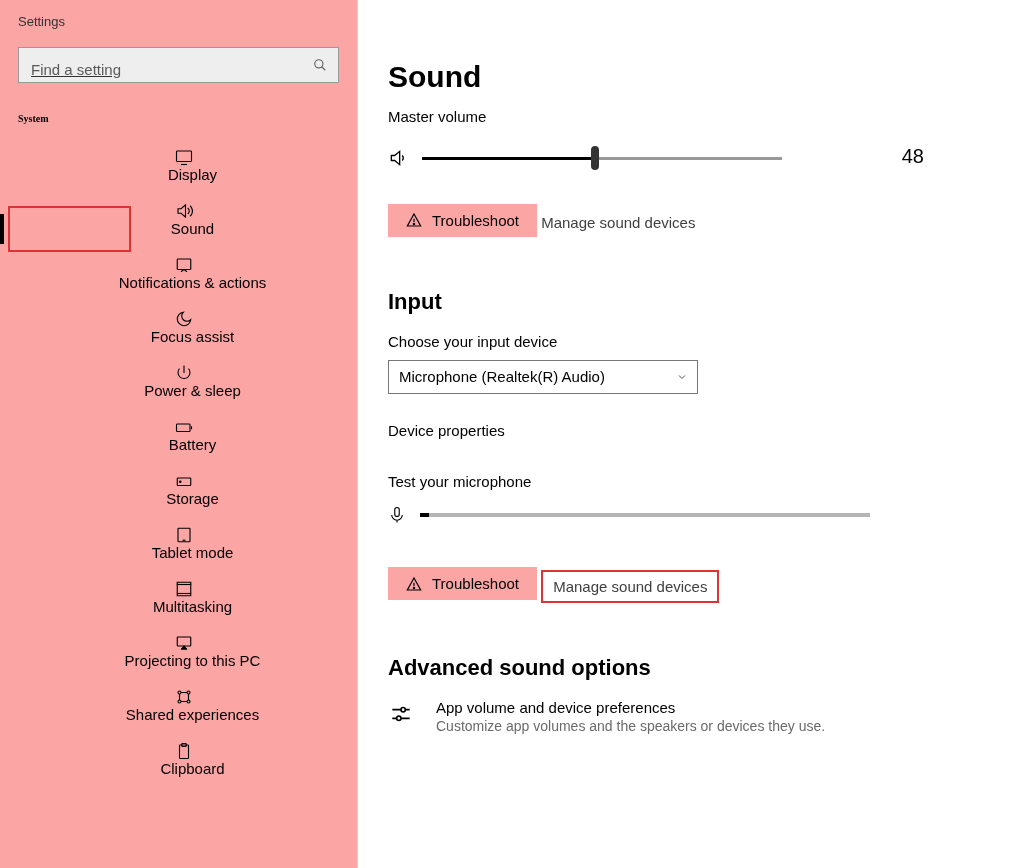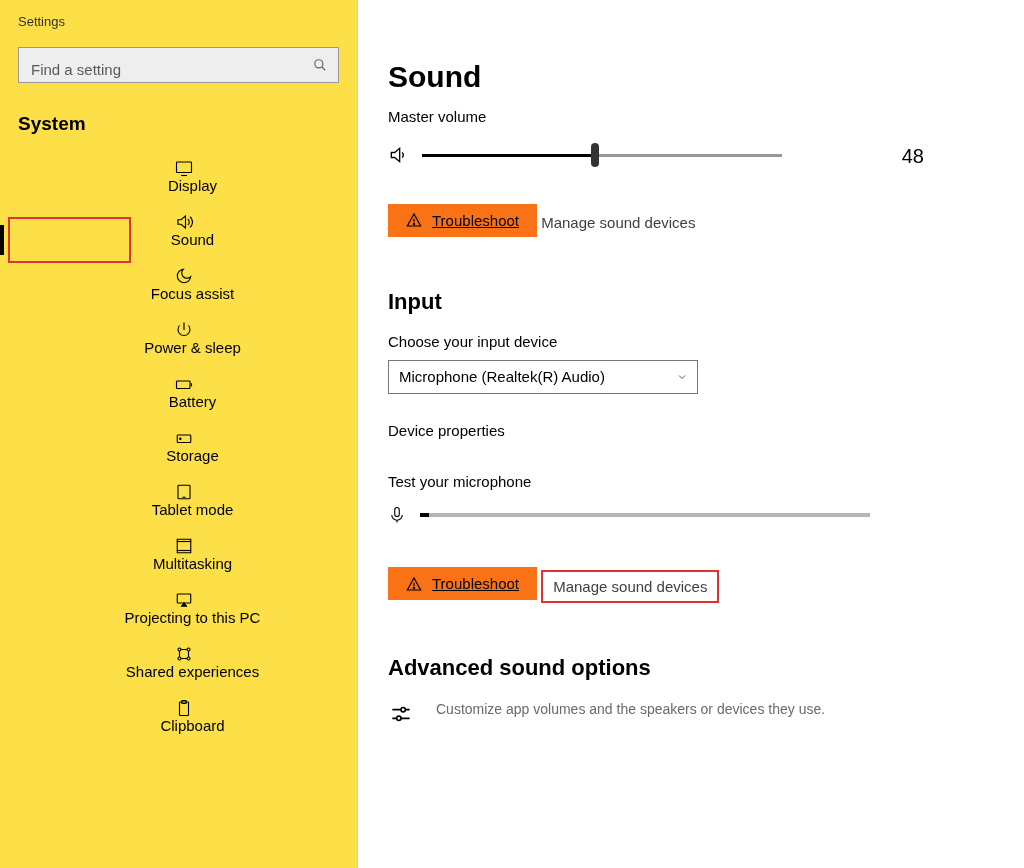--- a/index.html
+++ b/index.html
@@ -10,21 +10,21 @@
     background: #fff;
     width: 1024px;
     height: 868px;
     overflow: hidden;
     display: flex;
   }
   
   .sidebar {
     width: 358px;
     height: 100%;
-    background: #fde047;
+    background: #fca5a5;
     border-right: 1px solid #d0d0d0;
     padding: 14px 0 0 0;
   }
   .settings-title {
     font-size: 13px;
     padding: 0 0 0 18px;
     color: #323232;
   }
   .home-row {
     display: flex;
@@ -41,30 +41,32 @@
   }
   .search-input {
     width: 100%;
     height: 36px;
     border: 1px solid #999;
     background: #eee;
     padding: 8px 40px 0 12px;
     font-size: 15px;
     font-family: inherit;
     color: #333;
+    text-decoration: underline;
   }
   .search-input::placeholder { color: #5a5a5a; }
   .search-icon {
     position: absolute; right: 12px; top: 50%; transform: translateY(-50%);
     color: #666; font-size: 14px;
   }
   .section-header {
     font-weight: 600;
-    font-size: 19px;
+    font-size: 10px;
     padding: 30px 0 0 18px;
+    font-family: Liberation Serif, serif;
   }
   .nav {
     margin-top: 24px;
   }
   .nav-item {
     display: flex;
     align-items: center;
     height: 54px;
     padding-left: 22px;
     cursor: pointer;
@@ -98,21 +100,21 @@
     font-weight: 600;
     margin-bottom: 14px;
   }
   .sublabel {
     font-size: 15px;
     color: #000;
     margin-bottom: 10px;
   }
   .vol-row {
     display: flex;
-    align-items: flex-start;
+    align-items: flex-end;
     gap: 14px;
     margin: 20px 0 24px 0;
   }
   .slider-wrap {
     flex: 0 0 360px;
     position: relative;
     height: 20px;
     display:flex; align-items:center;
   }
   .slider-track {
@@ -134,27 +136,26 @@
   }
   .vol-value {
     font-size: 20px;
     margin-left: auto;
     padding-right: 60px;
   }
   .btn {
     display: inline-flex;
     align-items: center;
     gap: 10px;
-    background: #f97316;
+    background: #fca5a5;
     border: none;
     padding: 8px 18px;
     font-size: 15px;
     font-family: inherit;
     cursor: pointer;
-    text-decoration: underline;
   }
   .btn .icon { display:flex; align-items:center; }
   .link-text {
     color: #404040;
     font-size: 15px;
     margin-top: 22px;
     display: inline-block;
   }
   h2.section {
     font-size: 22px;
@@ -260,20 +261,29 @@
             <path d="M17 8a5 5 0 0 1 0 8"></path>
             <path d="M20 5a9 9 0 0 1 0 14"></path>
           </svg>
         </span>
       <span class="label">Sound</span>
       <span class="nav-highlight"></span>
     </div>
     <div class="nav-item">
       <span class="icon">
           <svg width="18" height="18" viewBox="0 0 24 24" fill="none" stroke="#000" stroke-width="1.5">
+            <rect x="3" y="4" width="18" height="14" rx="1"></rect>
+            <path d="M8 21l4-3 4 3"></path>
+          </svg>
+        </span>
+      <span class="label">Notifications &amp; actions</span>
+    </div>
+    <div class="nav-item">
+      <span class="icon">
+          <svg width="18" height="18" viewBox="0 0 24 24" fill="none" stroke="#000" stroke-width="1.5">
             <path d="M21 13A9 9 0 1 1 11 3a7 7 0 0 0 10 10z"></path>
           </svg>
         </span>
       <span class="label">Focus assist</span>
     </div>
     <div class="nav-item">
       <span class="icon">
           <svg width="18" height="18" viewBox="0 0 24 24" fill="none" stroke="#000" stroke-width="1.5">
             <path d="M12 2v10"></path>
             <path d="M18 6a8 8 0 1 1-12 0"></path>
@@ -436,17 +446,18 @@
   <div class="adv-row">
     <span class="adv-icon">
       <svg width="26" height="26" viewBox="0 0 24 24" fill="none" stroke="#000" stroke-width="1.5">
           <path d="M4 8h8M16 8h4"></path>
           <circle cx="14" cy="8" r="2"></circle>
           <path d="M4 16h4M12 16h8"></path>
           <circle cx="10" cy="16" r="2"></circle>
         </svg>
     </span>
     <div class="adv-text">
+      <div class="t">App volume and device preferences</div>
       <div class="s">Customize app volumes and the speakers or devices they use.</div>
     </div>
   </div>
 
 </main>
 
 </body></html>

